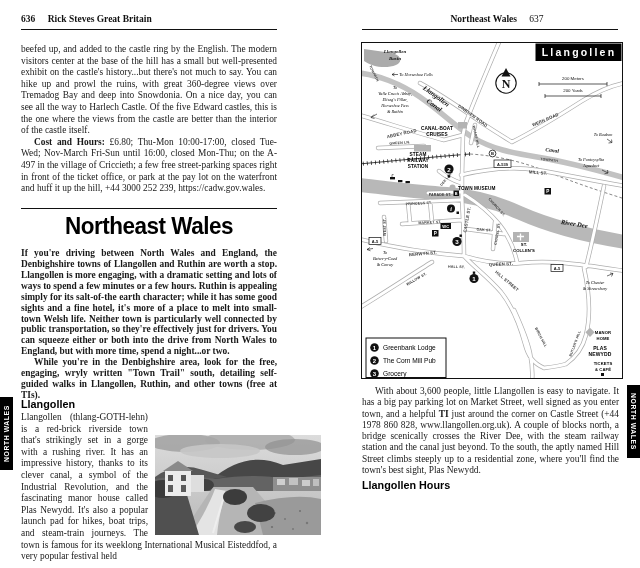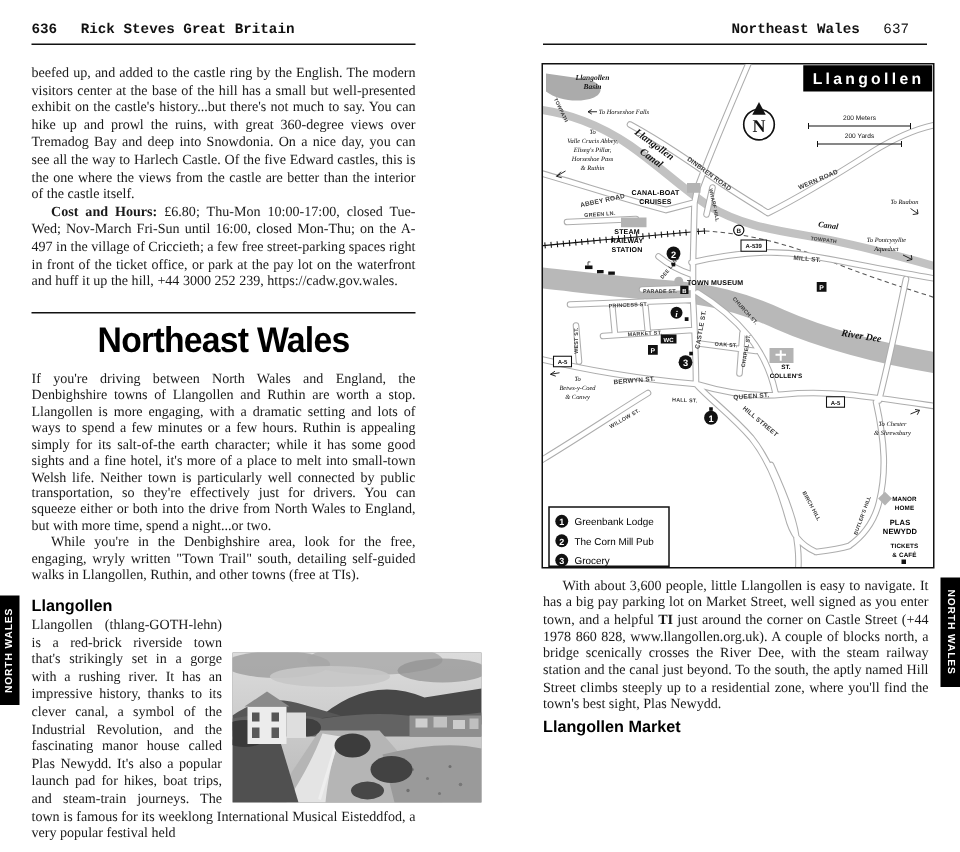--- a/index.html
+++ b/index.html
@@ -1,26 +1,26 @@
 <!DOCTYPE html>
 <html><head>
 <meta charset="utf-8">
 <style>
   html,body{margin:0;padding:0;background:#fff;}
   #screen{position:relative;width:640px;height:568px;background:#ffffff;overflow:hidden;
           font-family:"Liberation Serif",serif;color:#1a1a1a;}
   .abs{position:absolute;}
   
-  .pg-header{font-family:Liberation Mono, monospace;font-weight:bold;font-size:9.5px;color:#111;}
+  .pg-header{font-family:Liberation Serif, serif;font-weight:bold;font-size:9.5px;color:#111;}
   .hdr-rule{height:1.4px;background:#111;}
   
   .col{width:256px;}
   p.body{margin:0;font-size:9.4px;text-align:justify;color:#191919;}
   .lh116{line-height:11.6px;}
-  .lh109{line-height:10.9px;}
+  .lh109{line-height:10.9px;font-weight:bold;}
   .lh113{line-height:11.3px;}
   p.indent{text-indent:13px;}
   .section-rule{height:1.1px;background:#111;margin-bottom:5px;}
   .section-title{margin:0 0 8px 0;text-align:center;font-family:"Liberation Sans",sans-serif;
      font-weight:bold;font-size:22.5px;letter-spacing:-0.5px;color:#000;transform:scaleY(1.06);}
   .subhead{margin:0 0 2px 0;font-family:"Liberation Sans",sans-serif;font-weight:bold;
      font-size:10.8px;color:#000;}
   
   .photo-float{float:right;width:166px;height:100px;margin:23px -44px 0 7px;background:#888;}
   
@@ -115,21 +115,21 @@
           <rect x="26" y="50" width="5" height="7" fill="#5a5a5a"></rect>
       </svg>
     </div>
     <p class="body lh116">Llangollen (thlang-GOTH-lehn) is a red-brick riverside town that's strikingly set in a gorge with a rushing river. It has an impressive history, thanks to its clever canal, a symbol of the Industrial Revolution, and the fascinating manor house called Plas Newydd. It's also a popular launch pad for hikes, boat trips, and steam-train journeys. The town is famous for its weeklong International Musical Eisteddfod, a very popular festival held</p>
   </div>
 
   <div class="abs tab tab-v-up" style="left:0;top:397px;width:13px;height:73px;">
     <span>NORTH WALES</span>
   </div>
 
-  <div class="abs pg-header" style="left:350px;top:14px;width:256px;text-align:right;">
+  <div class="abs pg-header" style="left:369px;top:14px;width:256px;text-align:center;">
     <span>Northeast Wales</span>
     <span style="margin-left:10px;font-weight:normal;">637</span>
   </div>
   <div class="abs hdr-rule" style="left:362px;top:29px;width:256px;"></div>
 
   <div class="abs map-box" style="left:361px;top:42px;width:260px;height:335px;">
     <svg width="260" height="335" viewBox="0 0 260 335">
 
       <g>
         <path d="M 2 6 L 30 10 C 38 12, 42 18, 34 22 C 24 26, 10 24, 2 18 Z" fill="#ababab"></path>
@@ -312,20 +312,20 @@
           <circle cx="12.5" cy="330.5" r="4.3" fill="#111"></circle>
           <text class="badge" x="12.5" y="333.2" text-anchor="middle" style="font-size:6px;">3</text>
           <text class="legend-label" x="21" y="333">Grocery</text>
         </g>
       </g>
     </svg>
   </div>
 
   <div class="abs col" style="left:362px;top:386px;width:257px;">
     <p class="body lh113 indent"><span>With about 3,600 people, little Llangollen is easy to navigate. It has a big pay parking lot on Market Street, well signed as you enter town, and a helpful </span><b>TI</b><span> just around the corner on Castle Street (+44 1978 860 828, www.llangollen.org.uk). A couple of blocks north, a bridge scenically crosses the River Dee, with the steam railway station and the canal just beyond. To the south, the aptly named Hill Street climbs steeply up to a residential zone, where you'll find the town's best sight, Plas Newydd.</span></p>
-    <h2 class="subhead" style="margin-top:3px;">Llangollen Market</h2>
+    <h2 class="subhead" style="margin-top:3px;">Llangollen Hours</h2>
   </div>
 
   <div class="abs tab tab-v-down" style="left:627px;top:385px;width:13px;height:73px;">
     <span>NORTH WALES</span>
   </div>
 
 </div>
 
 </body></html>

